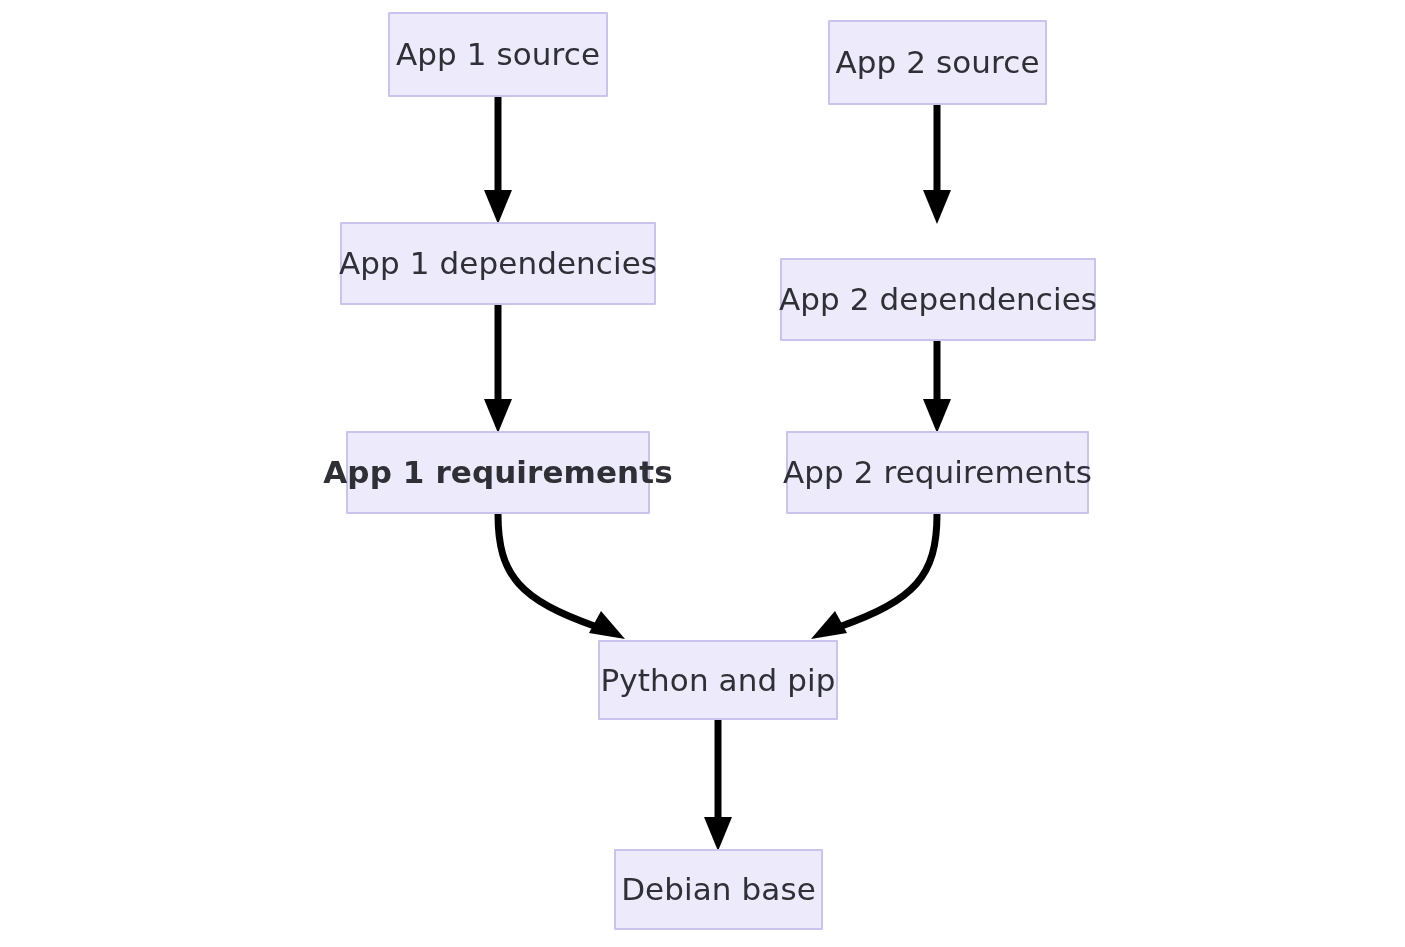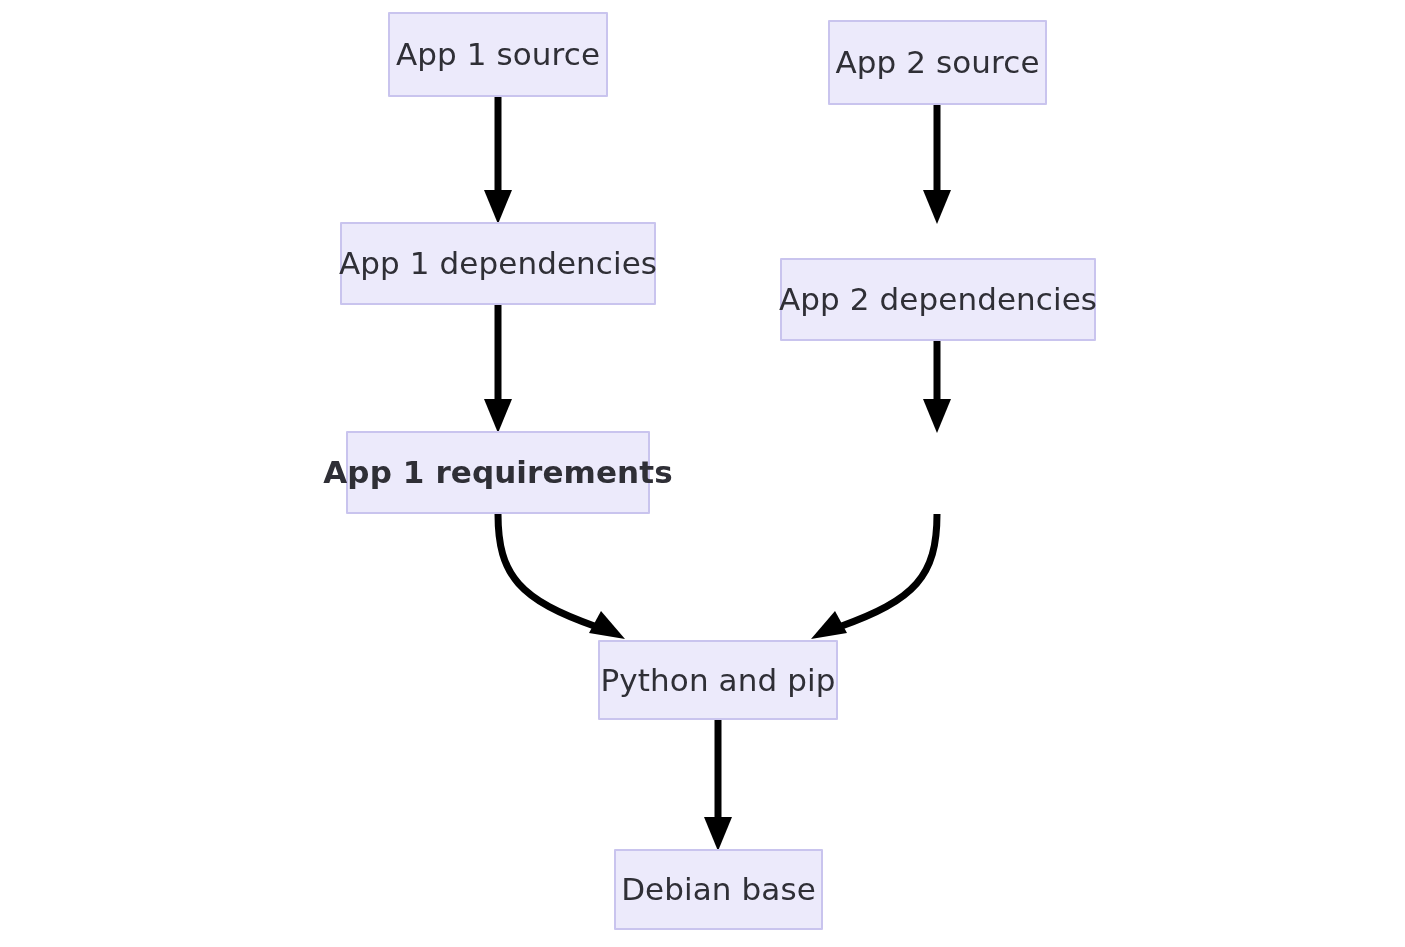--- a/index.html
+++ b/index.html
@@ -101,20 +101,23 @@
   </div>
 
   <div class="node" style="left:780px; top:222px; width:316px; height:83px;margin-top:36px;">
     <span class="node-label">App 2 dependencies</span>
   </div>
 
   <div class="node" style="left:346px; top:431px; width:304px; height:83px;font-weight:bold;">
     <span class="node-label">App 1 requirements</span>
   </div>
 
+  <div class="node" style="left:786px; top:431px; width:303px; height:83px;">
+    <span class="node-label">App 2 requirements</span>
+  </div>
 
   <div class="node" style="left:598px; top:640px; width:240px; height:80px;">
     <span class="node-label">Python and pip</span>
   </div>
 
   <div class="node" style="left:614px; top:849px; width:209px; height:81px;">
     <span class="node-label">Debian base</span>
   </div>
 
 </div>

